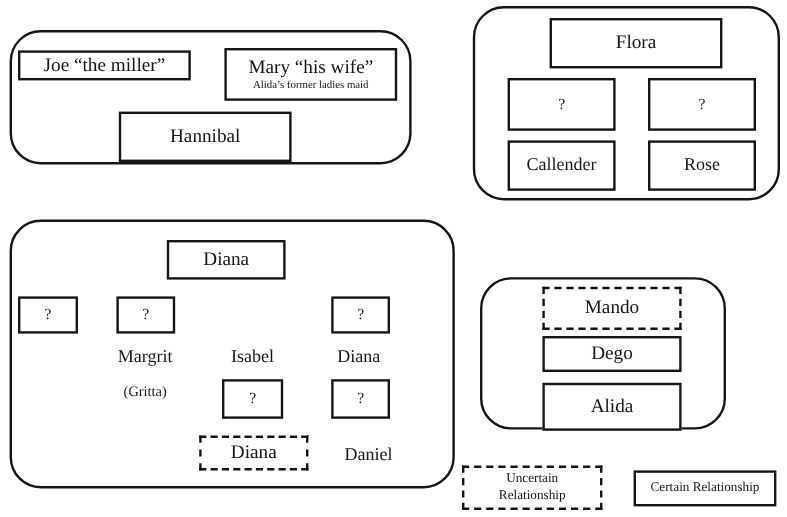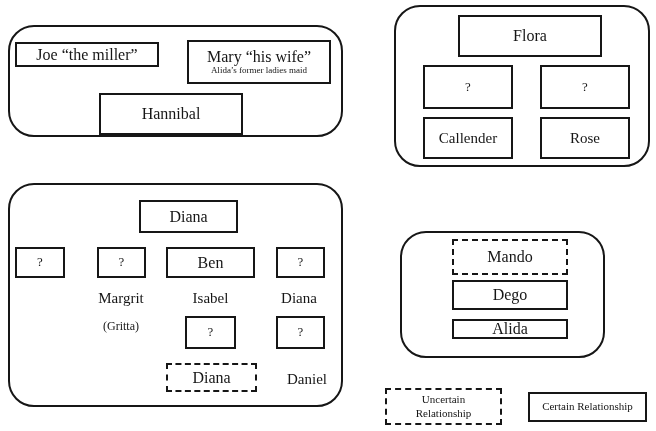--- a/index.html
+++ b/index.html
@@ -94,33 +94,30 @@
       <span class="qmark">?</span>
     </div>
     <div class="pbox" style="left:27px; top:110px; width:90px; height:42px;">
       <span class="name-main">Callender</span>
     </div>
     <div class="pbox" style="left:144px; top:110px; width:90px; height:42px;">
       <span class="name-main">Rose</span>
     </div>
   </div>
 
-  <div class="group" style="left:8px; top:183px; width:335px; height:224px;">
+  <div class="group" style="left:8px; top:183px; width:371px; height:224px;">
     <div class="pbox" style="left:129px; top:15px; width:99px; height:33px;">
       <span class="name-lg">Diana</span>
     </div>
 
     <div class="pbox" style="left:5px; top:62px; width:50px; height:31px;">
       <span class="qmark">?</span>
     </div>
     <div class="pbox" style="left:87px; top:62px; width:49px; height:31px;">
       <span class="qmark">?</span>
-    </div>
-    <div class="pbox" style="left:156px; top:62px; width:89px; height:31px;">
-      <span class="name-lg">Ben</span>
     </div>
     <div class="pbox" style="left:266px; top:62px; width:49px; height:31px;">
       <span class="qmark">?</span>
     </div>
 
     <div class="plabel" style="left:61px; top:104px; width:100px;">
       <div>Margrit</div>
       <div class="nickname">(Gritta)</div>
     </div>
     <div class="plabel" style="left:156px; top:104px; width:89px;">
@@ -145,21 +142,21 @@
     </div>
   </div>
 
   <div class="group" style="left:400px; top:231px; width:205px; height:127px;">
     <div class="pbox dashed" style="left:50px; top:6px; width:116px; height:36px;">
       <span class="name-lg">Mando</span>
     </div>
     <div class="pbox" style="left:50px; top:47px; width:116px; height:30px;">
       <span class="name-lg">Dego</span>
     </div>
-    <div class="pbox" style="left:50px; top:86px; width:116px; height:20px;">
+    <div class="pbox" style="left:50px; top:86px; width:116px; height:40px;">
       <span class="name-lg">Alida</span>
     </div>
   </div>
 
   <div class="legend-box dashed" style="left:385px; top:388px; width:117px; height:37px;">
     <span class="legend-inner">Uncertain Relationship</span>
   </div>
   <div class="legend-box" style="left:528px; top:392px; width:119px; height:30px;">
     <span>Certain Relationship</span>
   </div>

